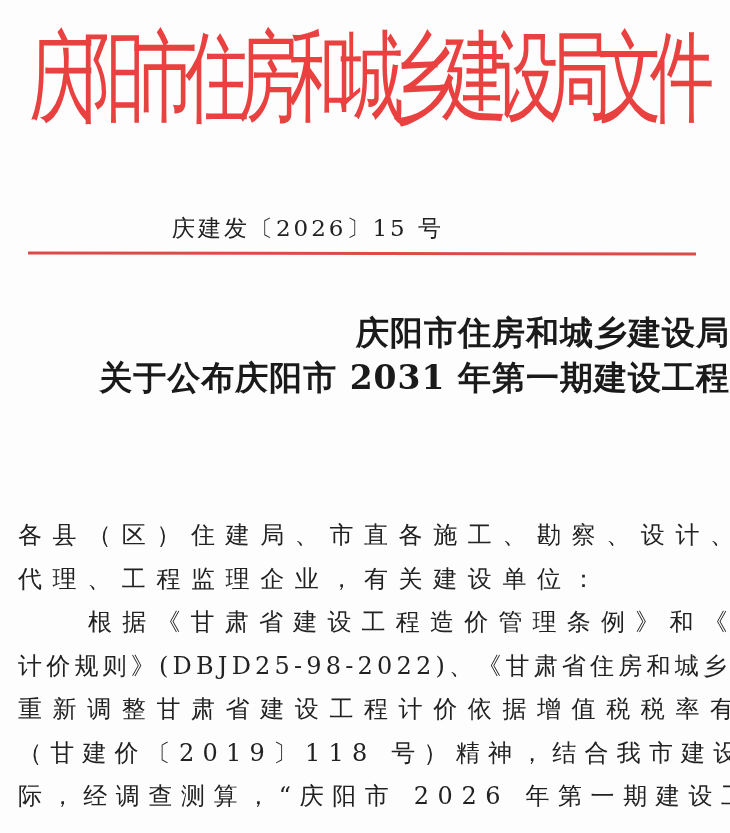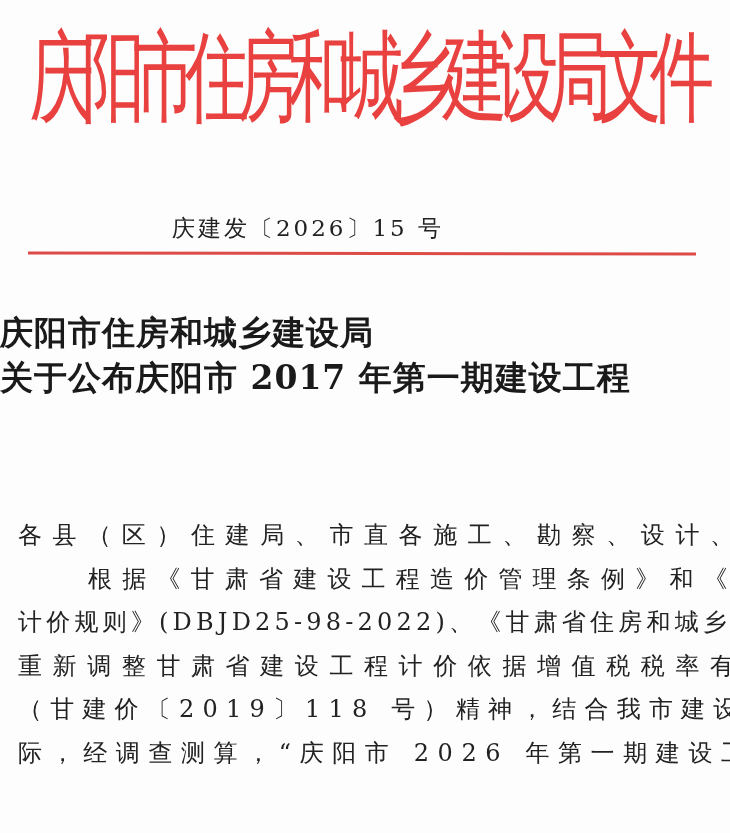--- a/index.html
+++ b/index.html
@@ -62,21 +62,21 @@
       width: 668px;
       height: 3px;
       background: #dc4b47;
       transform: rotate(0.1deg);
     }
     .title {
       position: absolute;
       top: 310px;
       left: 0;
       width: 730px;
-      text-align: left;
+      text-align: right;
       font-family: "DejaVu Serif", "Liberation Serif", serif;
       font-weight: bold;
       font-size: 33px;
       line-height: 45px;
       color: #1a1a1a;
     }
     .title .tline {
       display: block;
       letter-spacing: 1px;
     }
@@ -119,25 +119,26 @@
     <span class="ch">文</span>
     <span class="ch">件</span>
   </div>
 
   <div class="doc-number">庆建发〔2026〕15 号</div>
 
   <div class="red-rule"></div>
 
   <div class="title">
     <span class="tline">庆阳市住房和城乡建设局</span>
-    <span class="tline">关于公布庆阳市 2017 年第一期建设工程</span>
+    <span class="tline">关于公布庆阳市 2031 年第一期建设工程</span>
   </div>
 
   <div class="body-text">
     <span class="bline" style="letter-spacing:10.6px;">各县（区）住建局、市直各施工、勘察、设计、造价咨询、招标</span>
+    <span class="bline" style="letter-spacing:10.6px;">代理、工程监理企业，有关建设单位：</span>
     <span class="bline indent" style="letter-spacing:10.2px;">根据《甘肃省建设工程造价管理条例》和《甘肃省建设工程</span>
     <span class="bline" style="letter-spacing:4.2px;">计价规则》(DBJD25-98-2022)、《甘肃省住房和城乡建设厅关于</span>
     <span class="bline" style="letter-spacing:10.6px;">重新调整甘肃省建设工程计价依据增值税税率有关规定的通知》</span>
     <span class="bline" style="letter-spacing:8.2px;">（甘建价〔2019〕118 号）精神，结合我市建设市场材料价格实</span>
     <span class="bline" style="letter-spacing:8.6px;">际，经调查测算，“庆阳市 2026 年第一期建设工程材料信息价和</span>
   </div>
 
 </div>
 
 </body></html>

